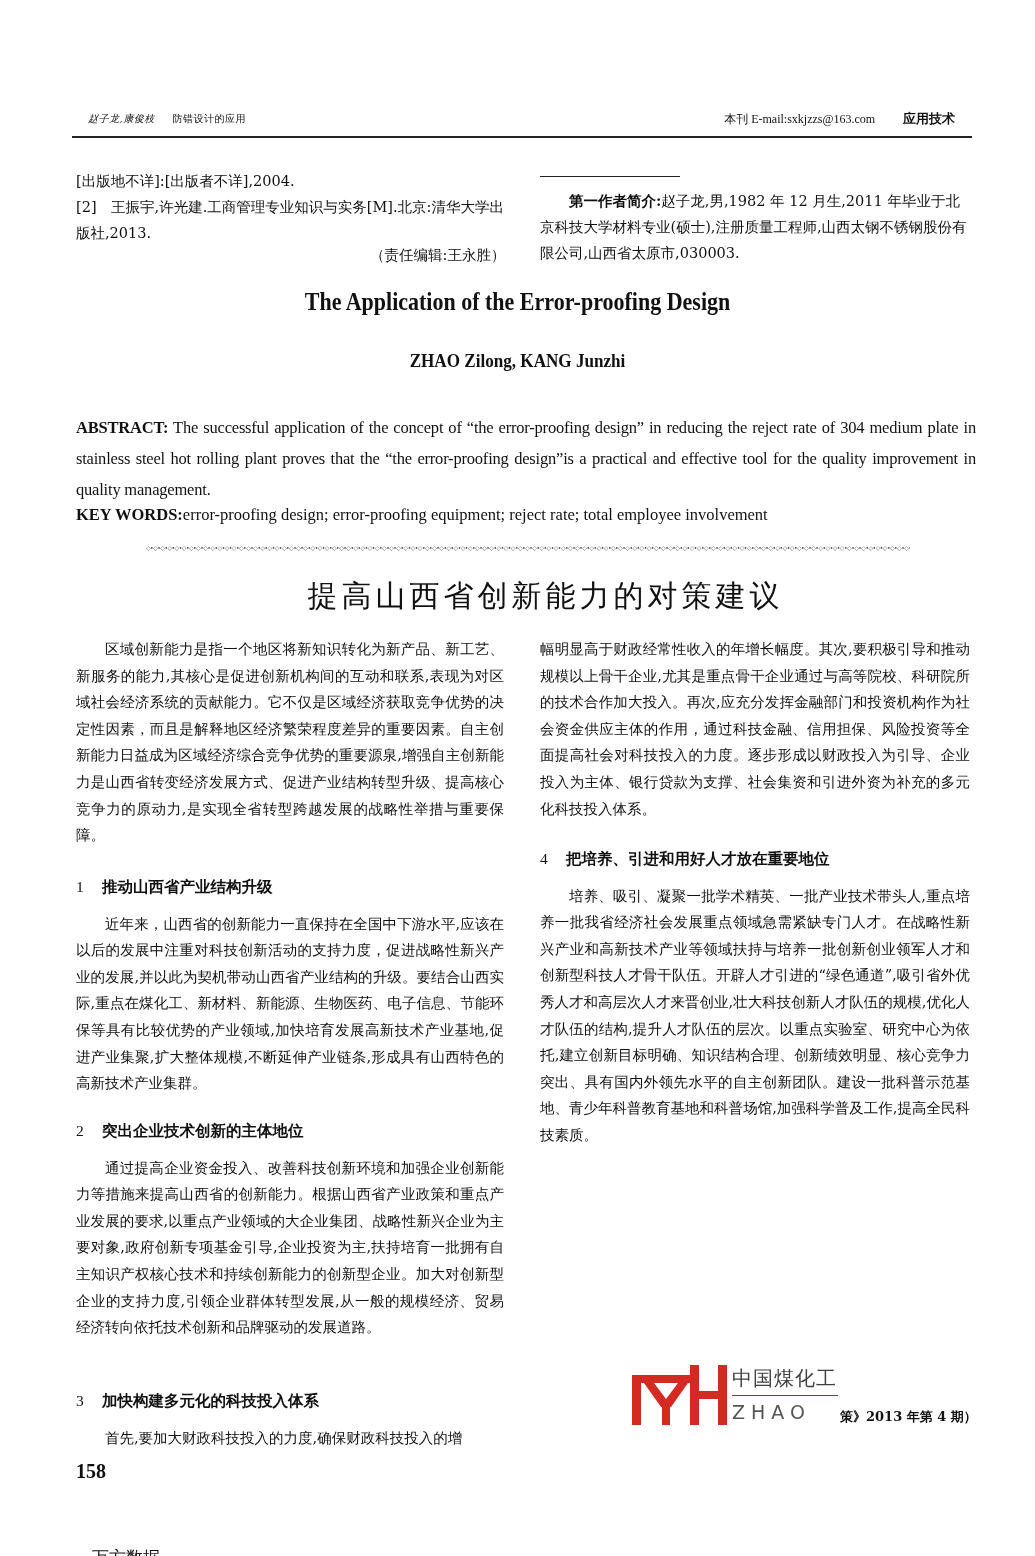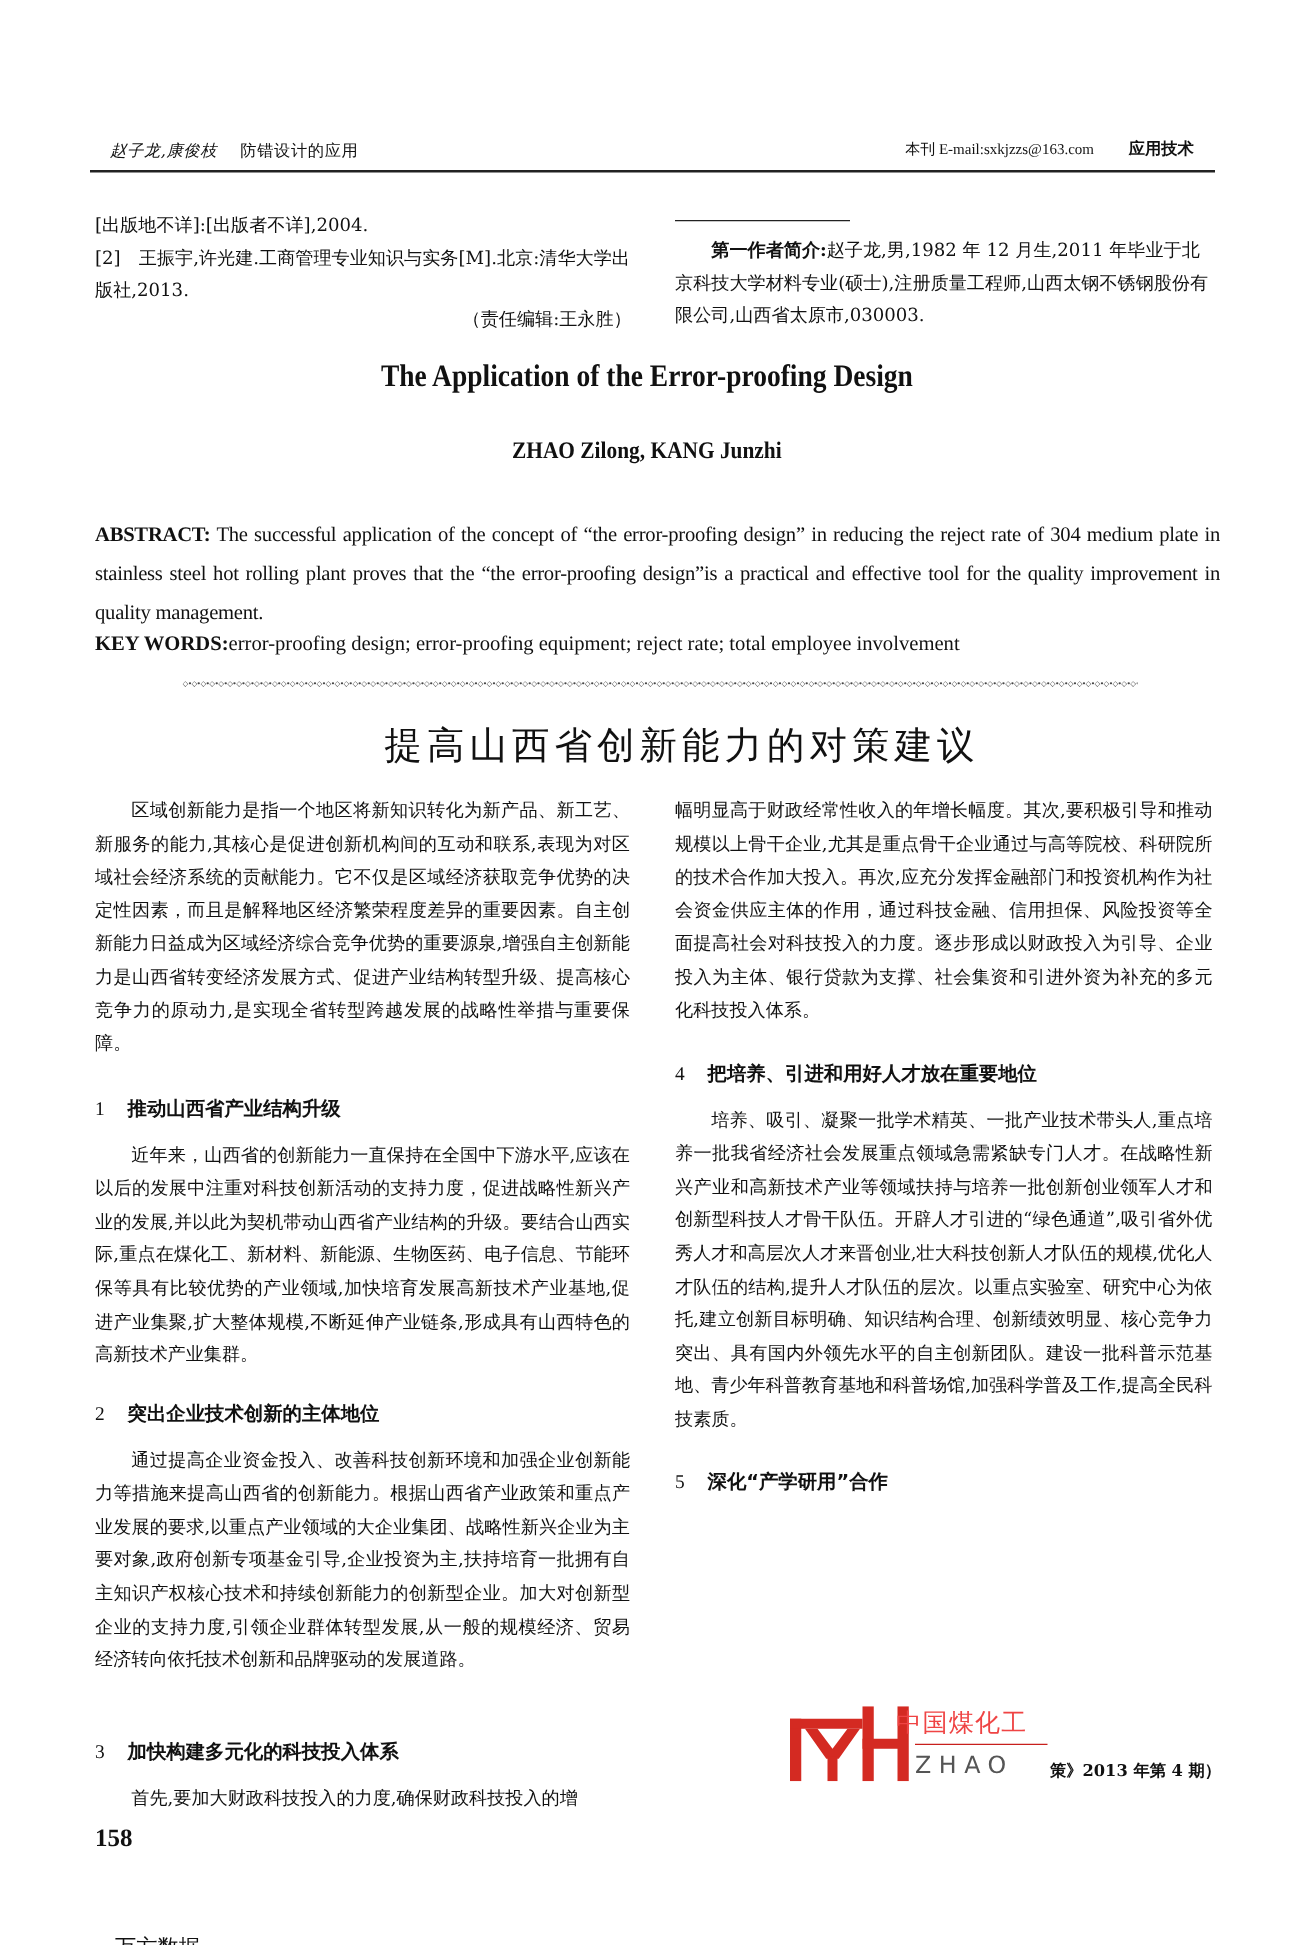--- a/index.html
+++ b/index.html
@@ -1,18 +1,18 @@
 <!DOCTYPE html>
 <html><head>
 <meta charset="utf-8">
 <style>
   html, body { margin: 0; padding: 0; background: #ffffff; }
   body { width: 1035px; height: 1556px; position: relative; overflow: hidden; color: #111; font-family: "DejaVu Serif", serif; }
   .abs { position: absolute; }
-  .hdr-left { left: 88px; top: 112px; font-size: 13px; letter-spacing: 0.5px; text-align: center; }
+  .hdr-left { left: 88px; top: 112px; font-size: 10px; letter-spacing: 0.5px; text-align: center; }
   .hdr-left .authors { font-style: italic; margin-right: 14px; }
   .hdr-right { right: 80px; top: 110px; font-size: 12px; }
   .hdr-right .mail { font-family: "Liberation Serif", serif; margin-right: 24px; }
   .hdr-right .sec { font-weight: bold; font-size: 13px; }
   .rule-top { left: 72px; width: 900px; top: 136px; border-top: 2px solid #222; }
   .ref { font-size: 14.5px; line-height: 26px; }
   .ref-block { left: 76px; top: 168px; width: 432px; }
   .editor { left: 370px; top: 246px; font-size: 14.5px; }
   .bio-rule { left: 540px; top: 176px; width: 140px; border-top: 1px solid #222; }
   .bio { left: 540px; top: 188px; width: 430px; font-size: 14.5px; line-height: 26px; text-indent: 2em; }
@@ -28,21 +28,21 @@
   .col { font-size: 14.5px; line-height: 26.6px; text-align: justify; }
   .col p { margin: 0; text-indent: 2em; }
   .col h3 { margin: 0; font-size: 15.5px; font-weight: bold; font-family: "DejaVu Sans", sans-serif; }
   .col h3 .num { font-family: "Liberation Serif", serif; font-weight: normal; display: inline-block; width: 26px; }
   .left-col { left: 76px; width: 428px; }
   .right-col { left: 540px; width: 430px; }
   .pageno { left: 76px; top: 1460px; font-family: "Liberation Serif", serif; font-size: 20px; font-weight: bold; }
   .wanfang { left: 92px; top: 1512px; font-family: "DejaVu Sans", sans-serif; font-size: 17px; margin-top: 34px; }
   .issue { left: 840px; top: 1408px; font-size: 13px; font-weight: bold; }
   .logo { left: 632px; top: 1365px; width: 212px; height: 60px; background: #fff; }
-  .logo-cn { position: absolute; left: 85px; top: 0px; font-family: "DejaVu Sans", sans-serif; font-size: 20px; color: #ef4444; letter-spacing: 1px; }
+  .logo-cn { position: absolute; left: 100px; top: 0px; font-family: "DejaVu Sans", sans-serif; font-size: 20px; color: #404040; letter-spacing: 1px; }
   .logo-line { position: absolute; left: 100px; top: 30px; width: 106px; border-top: 1px solid #c8201c; }
   .logo-en { position: absolute; left: 100px; top: 36px; font-family: "DejaVu Sans", sans-serif; font-size: 19px; color: #555; letter-spacing: 6px; }
 </style>
 </head>
 <body>
 
 <div class="abs hdr-left">
   <span class="authors">赵子龙,康俊枝</span>
   <span>防错设计的应用</span>
 </div>
@@ -93,21 +93,20 @@
 <div class="abs col right-col" style="top:636px;">
   <p style="text-indent:0;">幅明显高于财政经常性收入的年增长幅度。其次,要积极引导和推动规模以上骨干企业,尤其是重点骨干企业通过与高等院校、科研院所的技术合作加大投入。再次,应充分发挥金融部门和投资机构作为社会资金供应主体的作用，通过科技金融、信用担保、风险投资等全面提高社会对科技投入的力度。逐步形成以财政投入为引导、企业投入为主体、银行贷款为支撑、社会集资和引进外资为补充的多元化科技投入体系。</p>
 </div>
 
 <div class="abs col right-col" style="top:846px;">
   <h3><span class="num">4</span><span>把培养、引进和用好人才放在重要地位</span></h3>
   <p style="margin-top:10px;">培养、吸引、凝聚一批学术精英、一批产业技术带头人,重点培养一批我省经济社会发展重点领域急需紧缺专门人才。在战略性新兴产业和高新技术产业等领域扶持与培养一批创新创业领军人才和创新型科技人才骨干队伍。开辟人才引进的“绿色通道”,吸引省外优秀人才和高层次人才来晋创业,壮大科技创新人才队伍的规模,优化人才队伍的结构,提升人才队伍的层次。以重点实验室、研究中心为依托,建立创新目标明确、知识结构合理、创新绩效明显、核心竞争力突出、具有国内外领先水平的自主创新团队。建设一批科普示范基地、青少年科普教育基地和科普场馆,加强科学普及工作,提高全民科技素质。</p>
 </div>
 
 <div class="abs col right-col" style="top:1172px;">
-  <h3><span class="num">5</span><span>深化“产学研用”合作</span></h3>
 </div>
 
 <div class="abs logo">
   <svg width="96" height="60" viewBox="0 0 96 60">
     <g fill="#d42a22">
       <rect x="0" y="10" width="9" height="50"></rect>
       <rect x="0" y="10" width="58" height="8"></rect>
       <polygon points="12,18 22,18 34,34 46,18 56,18 39,42 29,42"></polygon>
       <rect x="30" y="40" width="8" height="20"></rect>
       <rect x="58" y="0" width="9" height="60"></rect>

